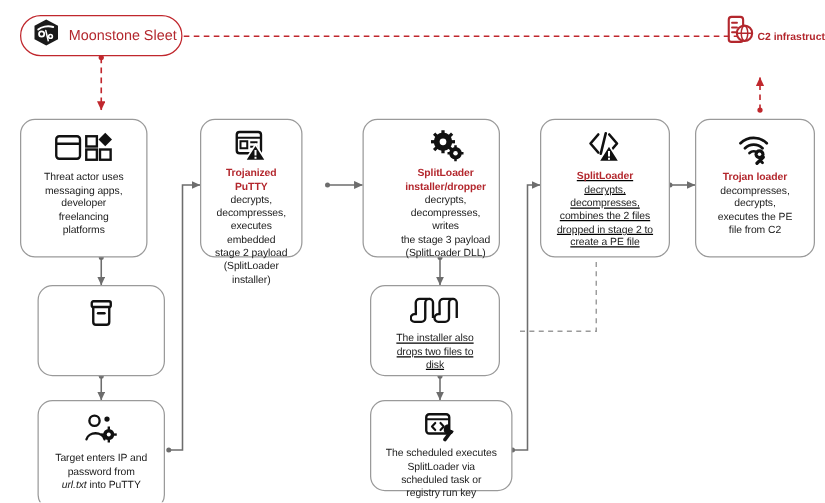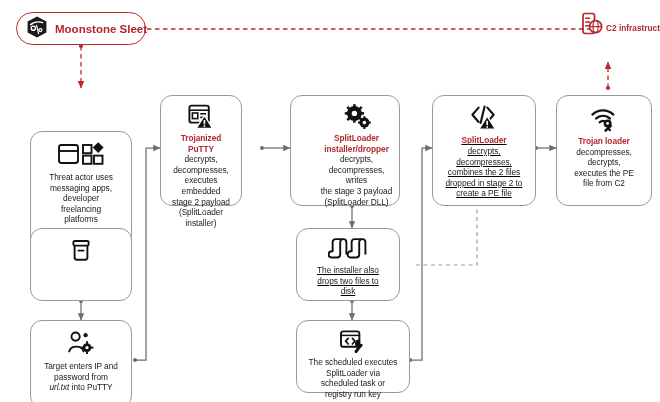--- a/index.html
+++ b/index.html
@@ -48,21 +48,21 @@
   
   #actor{
     position:absolute;
     left:16px;top:12px;width:130px;height:33px;
     border:1.4px solid #c0272d;border-radius:17px;
     background:#fff;
     display:flex;align-items:center;justify-content:flex-start;
     padding:0 8px;box-sizing:border-box;gap:6px;
   }
   #actor .name{
-    font-size:11.5px;font-weight:bold;color:#b3272d;white-space:nowrap;
+    font-size:11.5px;font-weight:normal;color:#b3272d;white-space:nowrap;
   }
   
   #c2{
     position:absolute;left:576px;top:10px;width:64px;
     display:flex;flex-direction:row;align-items:center;
   }
   #c2 .c2label{
     font-size:8.3px;font-weight:bold;color:#b3272d;margin-top:2px;white-space:nowrap;
   }
 </style>
@@ -142,21 +142,21 @@
         <line x1="9.6" y1="12" x2="13.6" y2="12" stroke="#b3272d" stroke-width="1.5" stroke-linecap="round"></line>
         <line x1="9.6" y1="15.8" x2="12.4" y2="15.8" stroke="#b3272d" stroke-width="1.5" stroke-linecap="round"></line>
         <circle cx="19.6" cy="16.6" r="6.1" fill="#fff" stroke="#b3272d" stroke-width="1.7"></circle>
         <ellipse cx="19.6" cy="16.6" rx="2.6" ry="6.1" fill="none" stroke="#b3272d" stroke-width="1.2"></ellipse>
         <line x1="13.6" y1="16.6" x2="25.7" y2="16.6" stroke="#b3272d" stroke-width="1.2"></line>
       </svg>
     </span>
     <span class="c2label">C2 infrastructure</span>
   </div>
 
-  <div class="node" style="left:30px;top:95px;width:102px;height:124px;margin-top:36px;">
+  <div class="node" style="left:16px;top:95px;width:102px;height:111px;">
     <span class="icon">
       <svg width="48" height="27" viewBox="0 0 48 27">
         <rect x="2" y="4" width="19" height="18" rx="2.4" fill="none" stroke="#111" stroke-width="1.9"></rect>
         <line x1="2" y1="10" x2="21" y2="10" stroke="#111" stroke-width="1.9"></line>
         <rect x="26" y="4" width="8.5" height="8.2" fill="none" stroke="#111" stroke-width="1.9"></rect>
         <rect x="26" y="14.6" width="8.5" height="8.2" fill="none" stroke="#111" stroke-width="1.9"></rect>
         <rect x="37" y="14.6" width="8.5" height="8.2" fill="none" stroke="#111" stroke-width="1.9"></rect>
         <path d="M41.2 1.2 L46.6 6.6 L41.2 12 L35.8 6.6 Z" fill="#111"></path>
       </svg>
     </span>

